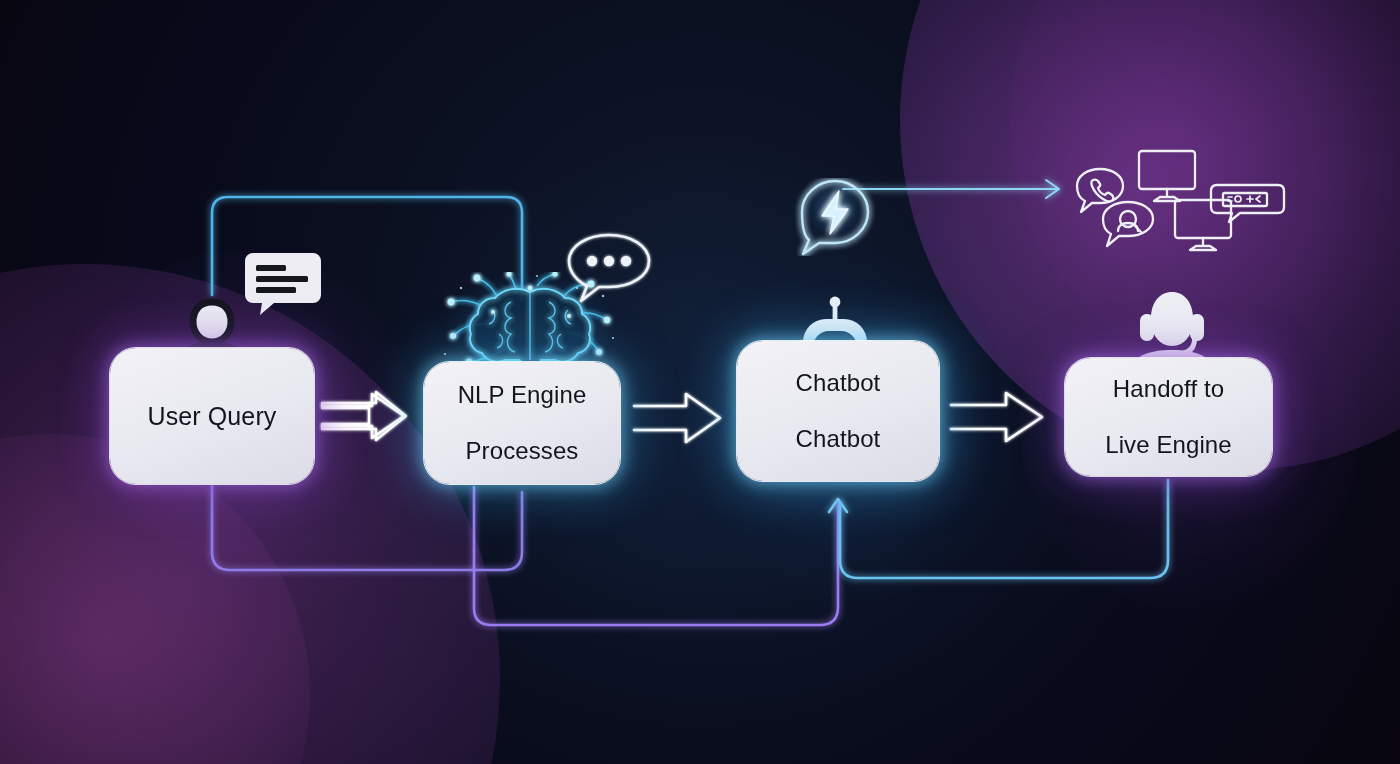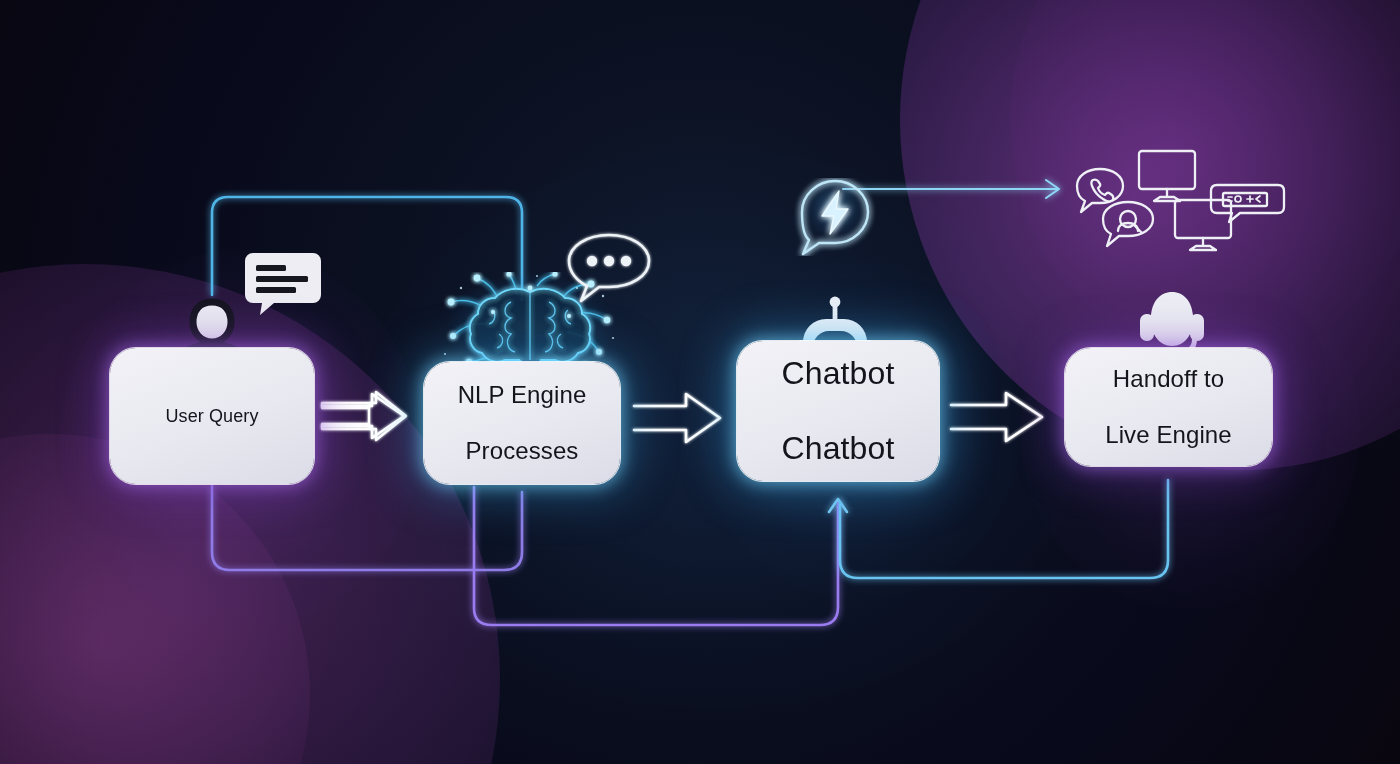--- a/index.html
+++ b/index.html
@@ -35,24 +35,24 @@
 
   
   .node{position:absolute;border-radius:26px;
     background:linear-gradient(160deg,#f2f2f7 0%,#e8e8f0 55%,#dcdce8 100%);
     display:flex;align-items:center;justify-content:center;text-align:center;
     color:#14141c;line-height:1.16;letter-spacing:.1px;}
   .node span{display:block;padding:0 8px;}
   .node.purple{box-shadow:0 0 0 1px rgba(255,255,255,.80),0 0 16px 3px rgba(167,110,235,.55),0 0 42px 10px rgba(124,64,190,.38);}
   .node.cyan{box-shadow:0 0 0 1px rgba(255,255,255,.85),0 0 16px 3px rgba(120,215,255,.60),0 0 46px 12px rgba(60,170,235,.34);}
 
-  #node-user{left:110px;top:348px;width:204px;height:136px;font-size:18px;}
+  #node-user{left:110px;top:348px;width:204px;height:136px;font-size:25px;}
   #node-nlp{left:424px;top:362px;width:196px;height:122px;font-size:24px;}
-  #node-bot{left:737px;top:341px;width:202px;height:140px;font-size:32px;}
-  #node-agent{left:1065px;top:348px;width:207px;height:118px;font-size:24px;}
+  #node-bot{left:737px;top:341px;width:202px;height:140px;font-size:24px;}
+  #node-agent{left:1065px;top:358px;width:207px;height:118px;font-size:24px;}
 
   
   .icon-abs{position:absolute;pointer-events:none;}
   #ic-user{left:168px;top:296px;}
   #ic-bubble-user{left:244px;top:251px;}
   #ic-brain{left:437px;top:272px;}
   #ic-bubble-dots{left:565px;top:231px;}
   #ic-bolt{left:789px;top:178px;}
   #ic-robot{left:787px;top:296px;}
   #ic-headset{left:1126px;top:284px;}

